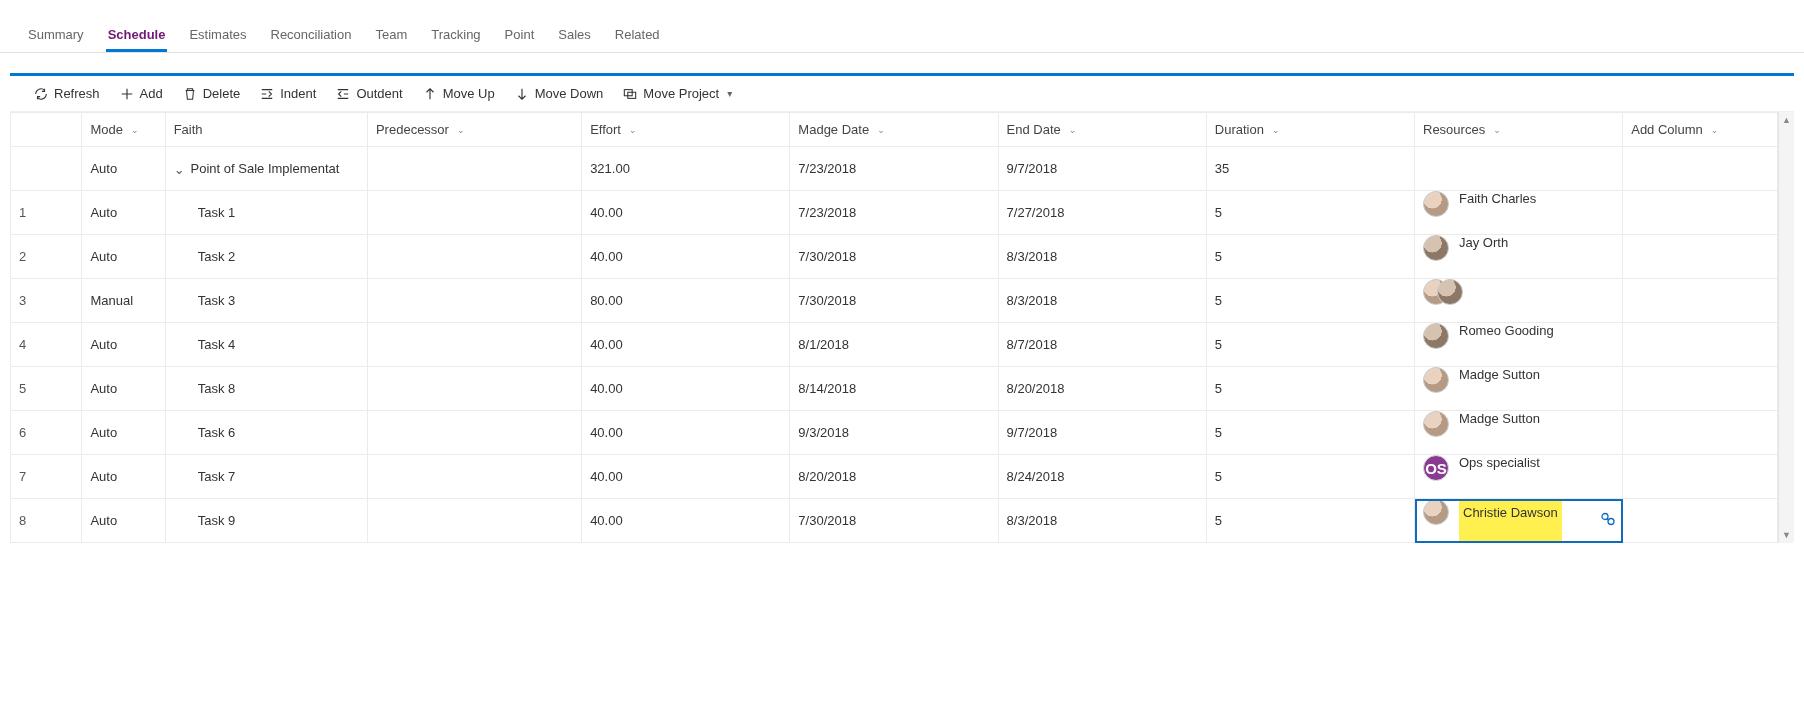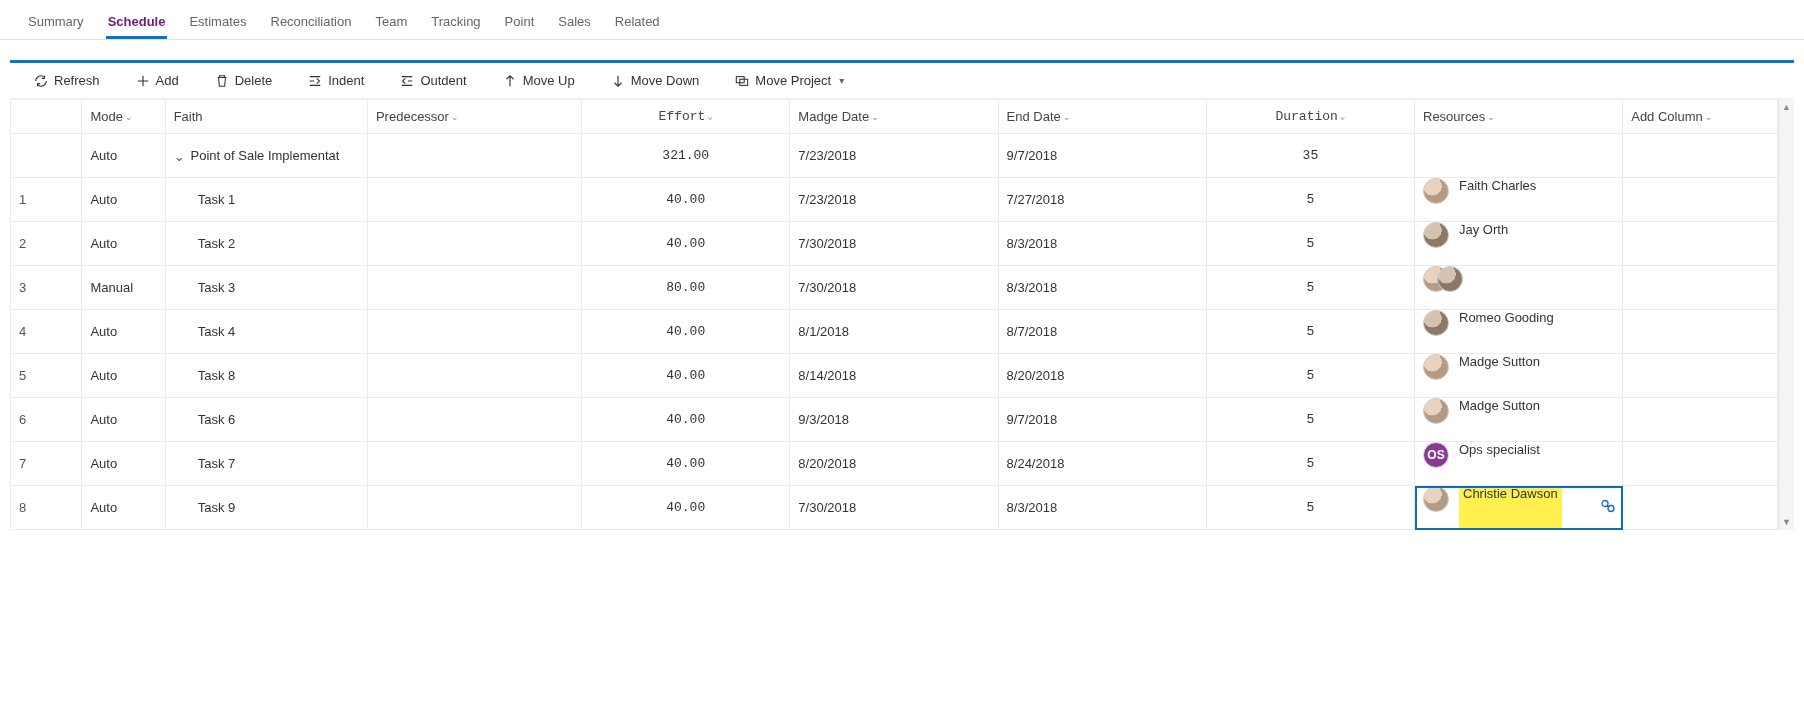--- a/index.html
+++ b/index.html
@@ -7,21 +7,21 @@
     margin: 0;
     font-family: "Segoe UI", Tahoma, sans-serif;
     font-size: 13px;
     color: #333;
     background: #fff;
   }
   .tabs {
     display: flex;
     padding: 0 16px;
     border-bottom: 1px solid #e1e1e1;
-    height: 40px;
+    height: 53px;
     align-items: flex-end;
   }
   .tab {
     padding: 0 12px 10px 12px;
     color: #666;
     cursor: pointer;
     position: relative;
   }
   .tab.active {
     color: #701a75;
@@ -38,21 +38,21 @@
   }
   .panel {
     margin: 20px 10px 10px 10px;
     border-top: 3px solid #0078d4;
     background: #fff;
   }
   .toolbar {
     display: flex;
     align-items: center;
     padding: 10px 24px;
-    gap: 36px;
+    gap: 20px;
     border-bottom: 1px solid #f0f0f0;
   }
   .tbtn {
     display: inline-flex;
     align-items: center;
     gap: 6px;
     color: #333;
     cursor: pointer;
     font-size: 13px;
   }
@@ -78,41 +78,41 @@
     font-weight: normal;
     color: #333;
     overflow: hidden;
     white-space: nowrap;
   }
   th {
     height: 34px;
     background: #fff;
     color: #444;
   }
-  th .hlabel { display:inline-flex; align-items:center; gap:2px;}
+  th .hlabel { display:inline-flex; align-items:center; gap:8px;}
   th .chev { font-size: 9px; color:#888;}
-  td.num, th.num { text-align: center; font-family: Liberation Mono, monospace; }
+  td.num, th.num { text-align: left; }
   td.rownum { color:#555; }
   .collapse {
     display:inline-block;
     transform: translateY(1px);
     margin-right: 6px;
     color:#555;
   }
   .indent1 { padding-left: 32px !important; }
   .res {
     display:flex;
     gap:10px;
     height:100%;
   }
   .avatar {
     width:26px;height:26px;border-radius:50%;
     background:#ccc;
     display:flex;align-items:center;justify-content:center;
-    color:#fff;font-size:12px;font-weight:600;
+    color:#fff;font-size:15px;font-weight:600;
     flex:0 0 26px;
     border:1px solid #ddd;
   }
   .avatar.photo { background: radial-gradient(circle at 35% 30%, #e9d3c0 0 40%, #b59b86 41% 100%); border:1px solid #ccc;}
   .avatar.photo2 { background: radial-gradient(circle at 35% 30%, #d6c2b0 0 40%, #8d7765 41% 100%); border:1px solid #ccc;}
   .avatar.purple { background:#8b3a93; }
   .avpair { position:relative; width:40px; height:26px;}
   .avpair .avatar { position:absolute; }
   .avpair .avatar:nth-child(2){ left:14px; }
   .scrollbar {
@@ -131,21 +131,21 @@
   }
   .scroll-arrow.top{top:0;}
   .scroll-arrow.bot{bottom:0;}
   td.selcell {
     outline:2px solid #0f6cbd;
     outline-offset:-2px;
     position:relative;
   }
   .highlight {
     background:#fff04f;
-    padding:0 4px;
+    padding:6px 4px;
   }
   .lookup-icon {
     position:absolute;
     right:6px;
     top:50%;
     transform:translateY(-50%);
     color:#0f6cbd;
     font-size:14px;
   }
   col.c-row{width:60px;}

